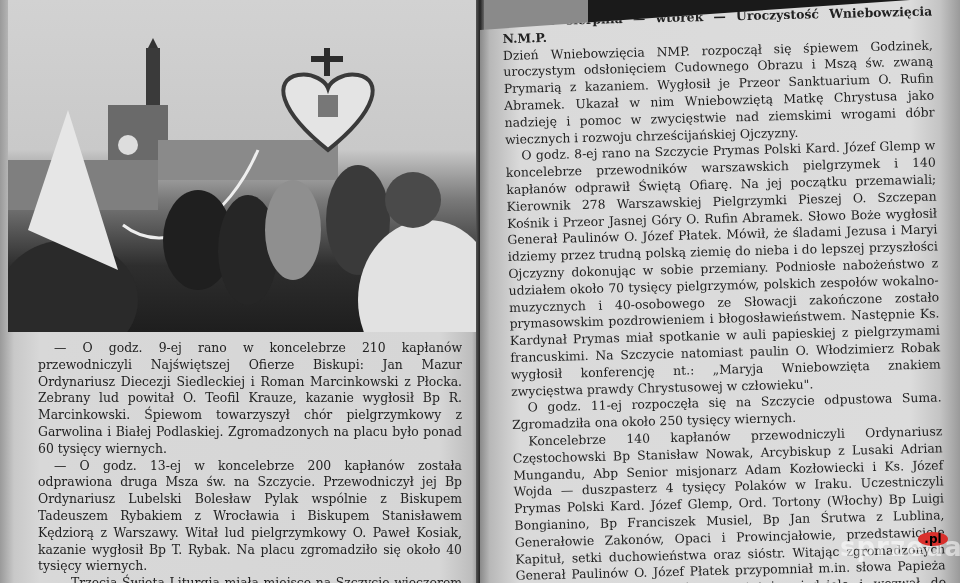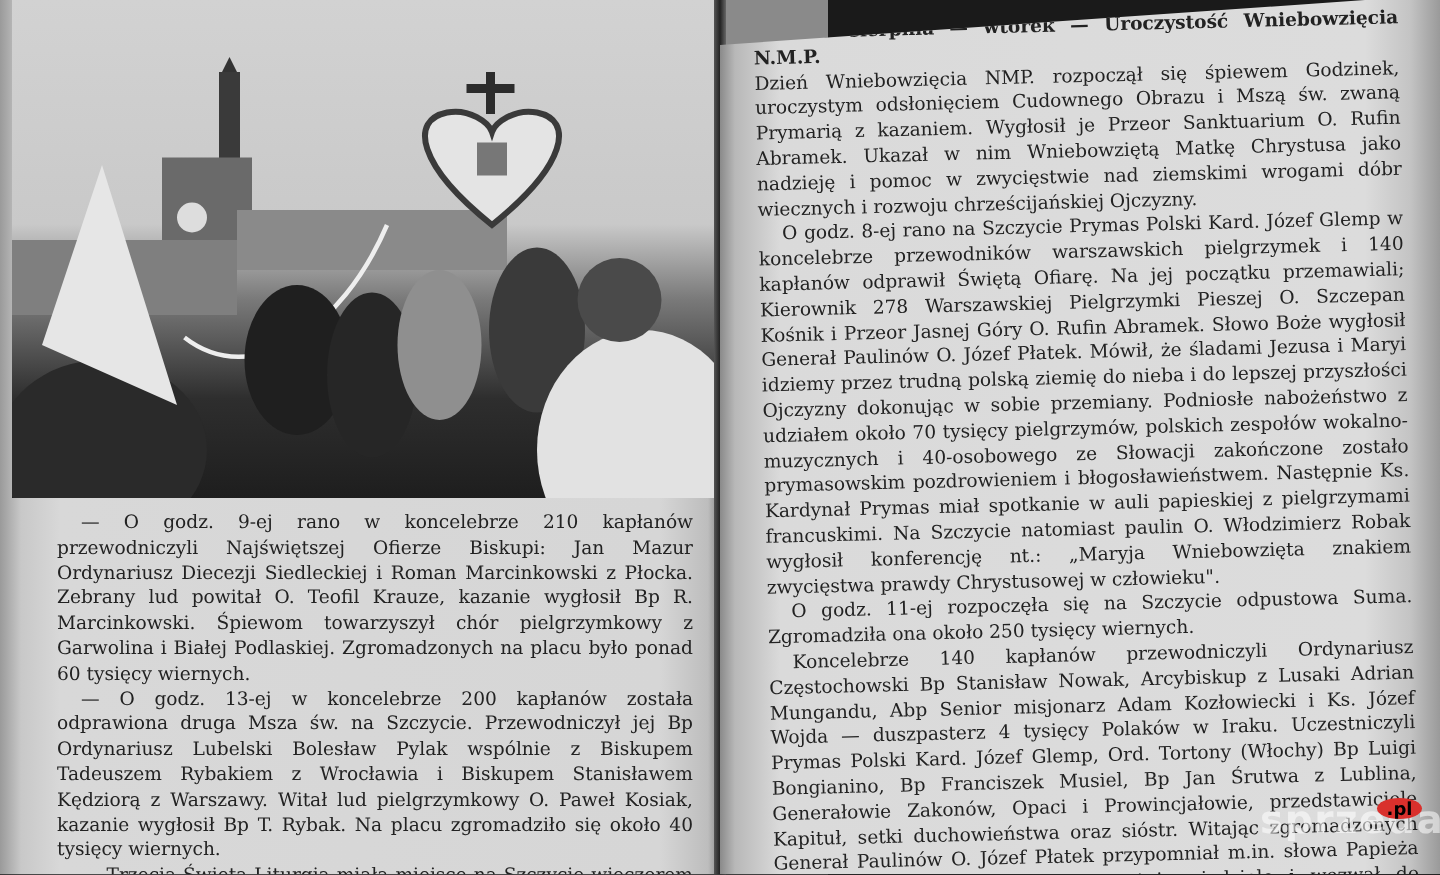--- a/index.html
+++ b/index.html
@@ -5,21 +5,21 @@
   html, body { margin:0; padding:0; }
   body {
     width:960px; height:583px; overflow:hidden; position:relative;
     background:#1a1a1a;
     font-family:"DejaVu Serif", serif;
   }
   .page {
     position:absolute; top:0; height:583px; overflow:hidden;
     background:#d9d9d9;
   }
-  .page-left { left:0; width:552px; background:linear-gradient(90deg,#9a9a9a 0px,#c8c8c8 14px,#d8d8d8 40px,#d6d6d6 440px,#bdbdbd 472px,#8a8a8a 480px); }
+  .page-left { left:0; width:552px; background:linear-gradient(90deg,#9a9a9a 0px,#c8c8c8 14px,#d8d8d8 40px,#d6d6d6 440px,#bdbdbd 472px,#8a8a8a 480px);padding-left:36px; }
   .page-right {
     left:480px; width:480px;
     background:linear-gradient(90deg,#8a8a8a 0px,#b8b8b8 10px,#dadada 40px,#dcdcdc 430px,#c4c4c4 460px,#9a9a9a 480px);
     clip-path:polygon(0 30px, 430px 0, 480px 0, 480px 583px, 0 583px);
   }
   .gutter { position:absolute; left:476px; top:0; width:8px; height:583px; background:linear-gradient(90deg,#555,#222,#666); }
   .photo {
     position:absolute; left:8px; top:0; width:472px; height:332px;
     background:linear-gradient(180deg,#d2d2d2 0%,#c9c9c9 45%,#7a7a7a 60%,#2e2e2e 80%,#1e1e1e 100%);
     overflow:hidden;

